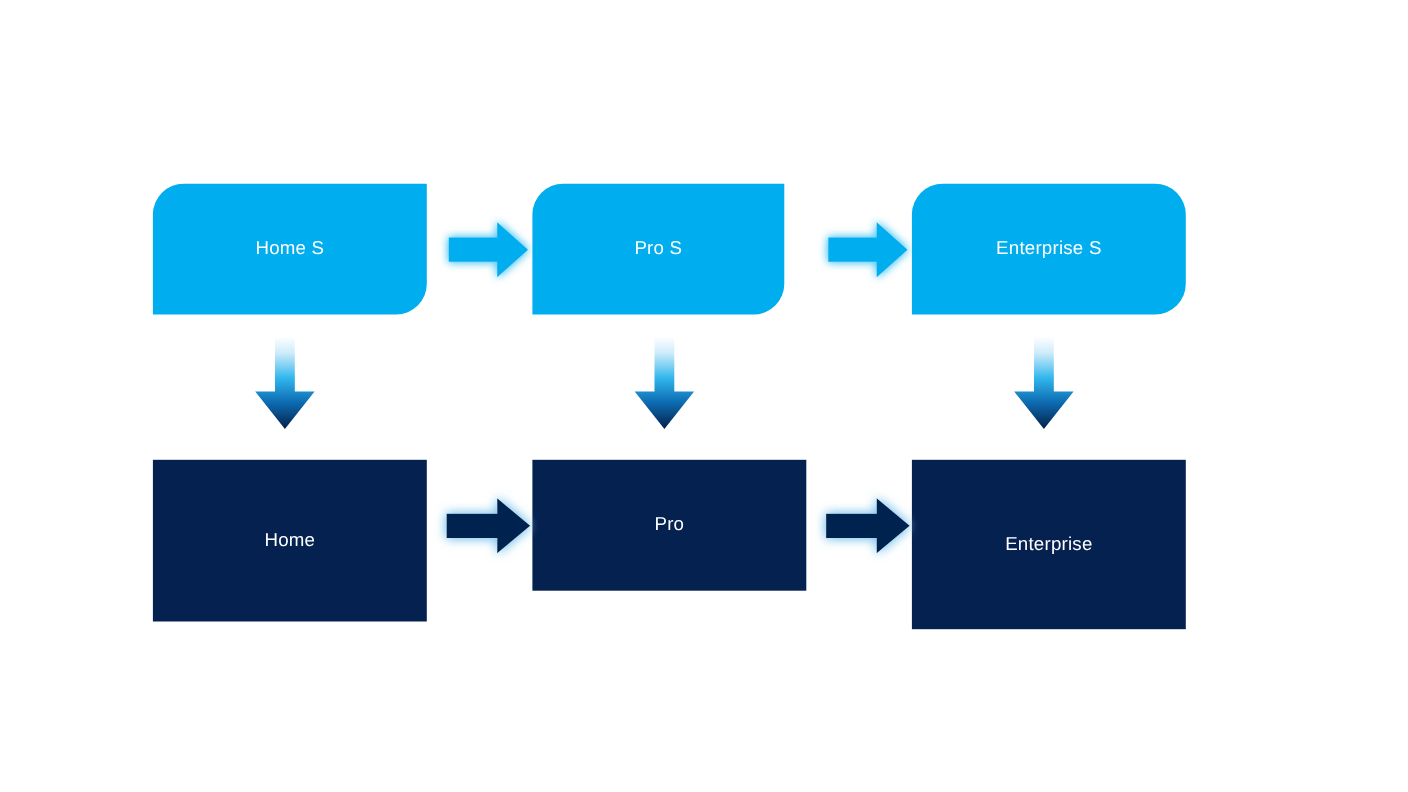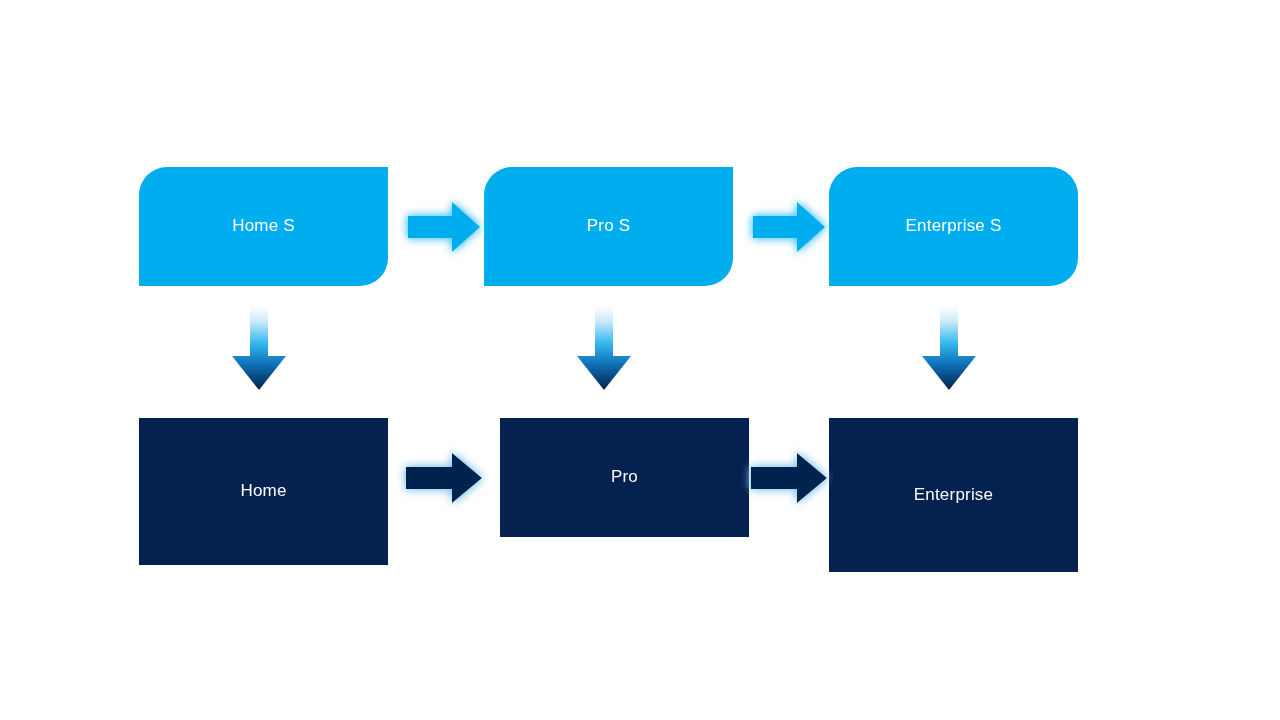--- a/index.html
+++ b/index.html
@@ -63,25 +63,25 @@
   .arrow {
     position: absolute;
   }
   .arrow svg {
     display: block;
     overflow: visible;
   }
 
   
   .pos-box-top-1   { left: 139px; top: 167px; width: 249px; height: 119px; }
-  .pos-box-top-2   { left: 484px; top: 167px; width: 249px; height: 119px; }
+  .pos-box-top-2   { left: 484px; top: 167px; width: 229px; height: 119px; }
   .pos-box-top-3   { left: 829px; top: 167px; width: 249px; height: 119px; }
 
   .pos-box-bot-1   { left: 139px; top: 418px; width: 249px; height: 147px; }
-  .pos-box-bot-2   { left: 500px; top: 418px; width: 249px; height: 119px; }
+  .pos-box-bot-2   { left: 484px; top: 418px; width: 249px; height: 119px; }
   .pos-box-bot-3   { left: 829px; top: 418px; width: 249px; height: 154px; }
 
   .pos-arrow-top-1 { left: 404px; top: 198px; width: 80px; height: 58px; }
   .pos-arrow-top-2 { left: 749px; top: 198px; width: 80px; height: 58px; }
 
   .pos-arrow-bot-1 { left: 400px; top: 449px; width: 88px; height: 58px; }
   .pos-arrow-bot-2 { left: 745px; top: 449px; width: 88px; height: 58px; }
 
   .pos-arrow-down-1 { left: 228px; top: 304px; width: 62px; height: 90px; }
   .pos-arrow-down-2 { left: 573px; top: 304px; width: 62px; height: 90px; }

